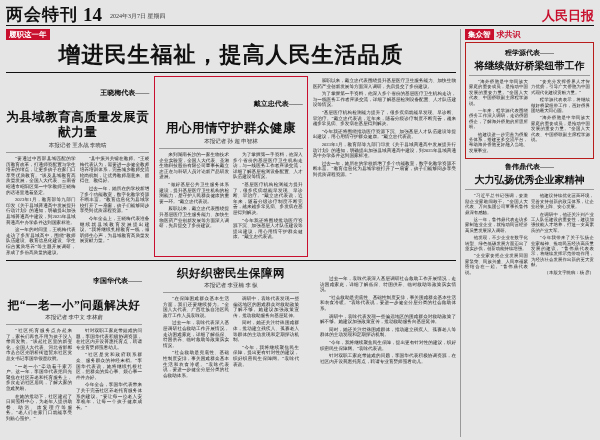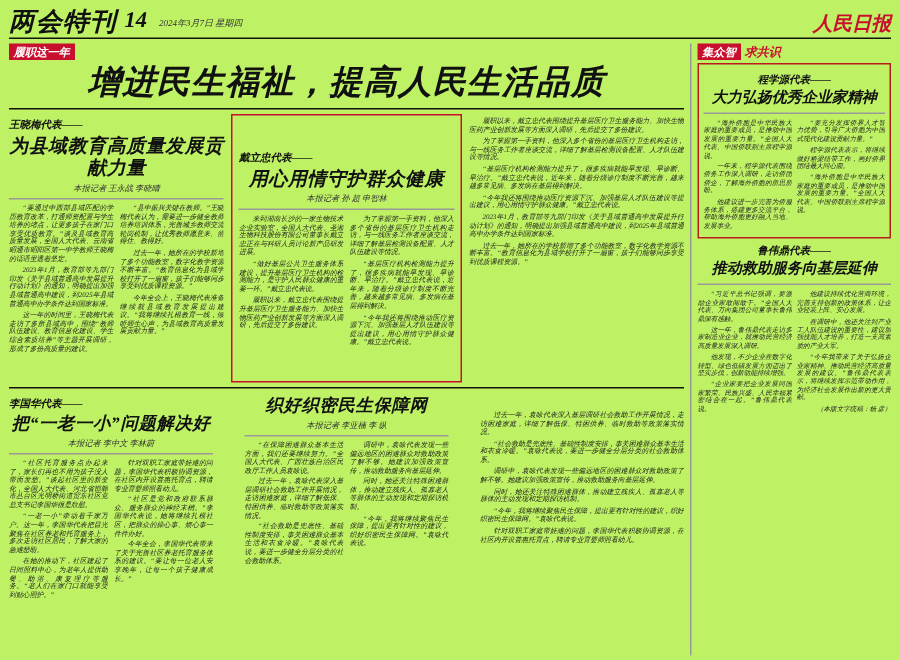--- a/index.html
+++ b/index.html
@@ -11,44 +11,43 @@
     width: 600px;
     height: 440px;
     overflow: hidden;
     font-family: "Liberation Serif", "DejaVu Serif", serif;
     color: #111;
   }
   .page {
     position: relative;
     width: 600px;
     height: 440px;
-    background: #bef264;
+    background: #e5e5e5;
     box-sizing: border-box;
     padding: 4px 6px 2px 6px;
-    font-style: italic;
   }
 
   
   .masthead {
     display: flex;
     align-items: flex-end;
     border-bottom: 1.5px solid #111;
     padding-bottom: 2px;
     height: 22px;
     box-sizing: border-box;
   }
   .mast-title {
     font-size: 17px;
     font-weight: bold;
     letter-spacing: 1px;
     line-height: 17px;
     font-family: "Liberation Serif", serif;
   }
   .mast-num {
-    font-size: 15px;
+    font-size: 19px;
     font-weight: bold;
     margin-left: 5px;
     line-height: 17px;
   }
   .mast-date {
     font-size: 6px;
     margin-left: 8px;
     color: #333;
     line-height: 14px;
   }
@@ -128,22 +127,22 @@
     gap: 5px;
   }
   .col {
     flex: 1;
     min-width: 0;
   }
 
   .kicker {
     font-size: 7px;
     font-weight: bold;
-    text-align: left;
-    margin: 2px 0;
+    text-align: right;
+    margin: 12px 0;
     color: #111;
   }
   .art-title {
     font-size: 12.5px;
     font-weight: bold;
     text-align: center;
     line-height: 15px;
     margin: 2px 0 2px 0;
     letter-spacing: 0.5px;
   }
@@ -173,21 +172,21 @@
   }
 
   .sub-cols-2 {
     display: flex;
     gap: 4px;
   }
 
   
   .boxed {
     border: 1.2px solid #c8102e;
-    padding: 21px 4px;
+    padding: 10px 4px;
     box-sizing: border-box;
   }
 
   
   .rail-head {
     display: flex;
     align-items: center;
     gap: 3px;
     margin-bottom: 2px;
   }
@@ -364,39 +363,39 @@
 
     <div class="right-zone">
 
       <div class="rail-head">
         <span class="section-tag">集众智</span>
         <span class="tag-red-text">求共识</span>
       </div>
 
       <div class="rail-box">
         <div class="rail-sub">程学源代表——</div>
-        <div class="rail-title">大力弘扬优秀企业家精神</div>
+        <div class="rail-title">将继续做好桥梁纽带工作</div>
         <div class="rule-thin"></div>
         <div class="rail-2col">
           <div class="rail-text" style="flex:1">
             <p>“海外侨胞是中华民族大家庭的重要成员，是推动中国发展的重要力量。”全国人大代表、中国侨联副主席程学源说。</p>
             <p>一年来，程学源代表围绕侨务工作深入调研，走访侨团侨企，了解海外侨胞的所思所盼。</p>
             <p>他建议进一步完善为侨服务体系，搭建更多交流平台，帮助海外侨胞更好融入当地、发展事业。</p>
           </div>
           <div class="rail-text" style="flex:1">
             <p>“要充分发挥侨界人才智力优势，引导广大侨胞为中国式现代化建设贡献力量。”</p>
             <p>程学源代表表示，将继续做好桥梁纽带工作，画好侨界团结最大同心圆。</p>
             <p>“海外侨胞是中华民族大家庭的重要成员，是推动中国发展的重要力量。”全国人大代表、中国侨联副主席程学源说。</p>
           </div>
         </div>
       </div>
 
       <div>
         <div class="rail-sub">鲁伟鼎代表——</div>
-        <div class="rail-title">推动救助服务向基层延伸</div>
+        <div class="rail-title">大力弘扬优秀企业家精神</div>
         <div class="rule-thin"></div>
         <div class="rail-2col">
           <div class="rail-text" style="flex:1; max-height:232px">
             <p>“习近平总书记强调，要激励企业家敢闯敢干。”全国人大代表、万向集团公司董事长鲁伟鼎深有感触。</p>
             <p>这一年，鲁伟鼎代表走访多家制造业企业，就推动民营经济高质量发展深入调研。</p>
             <p>他发现，不少企业在数字化转型、绿色低碳发展方面迈出了坚实步伐，创新动能持续增强。</p>
             <p>“企业家要把企业发展同国家繁荣、民族兴盛、人民幸福紧密结合在一起。”鲁伟鼎代表说。</p>
           </div>
           <div class="rail-text" style="flex:1; max-height:232px">
             <p>他建议持续优化营商环境，完善支持创新的政策体系，让企业轻装上阵、安心发展。</p>

